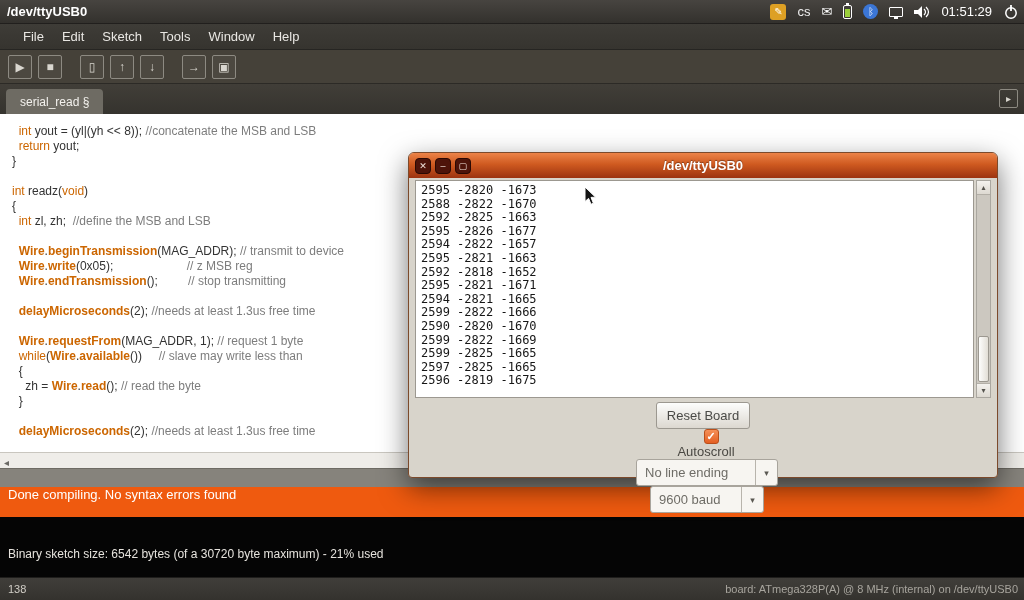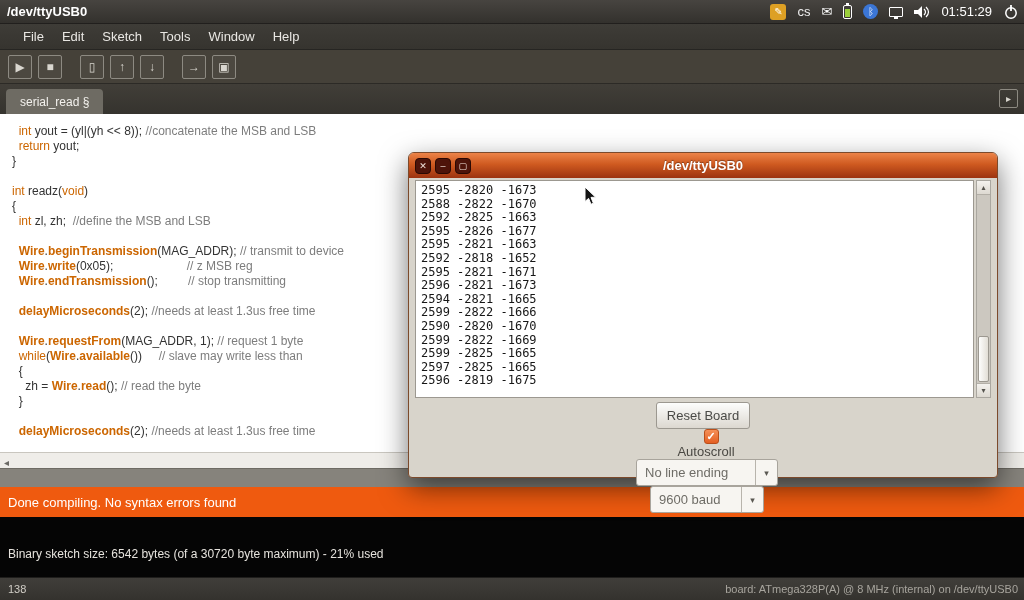--- a/index.html
+++ b/index.html
@@ -52,21 +52,21 @@
   .c-kw  { color:#cc6600; }
   .c-fn  { color:#cc6600; font-weight:bold; }
   .c-com { color:#7d7d7d; }
 
   
   .hscroll { height:16px; background:#efede9; border-top:1px solid #c9c6bf; display:flex; align-items:center; }
   .hscroll-left::before { content:"◂"; color:#6b6965; font-size:10px; padding-left:4px; }
   .splitter { height:19px; background:#86837c; border-top:1px solid #6e6b64; }
 
   
-  .statusbar { height:30px; background:#ef5a0f; display:flex; align-items:center; }
+  .statusbar { height:30px; background:#ef5a0f; display:flex; align-items:flex-start; }
   .status-text { color:#fff; font-size:13px; padding-left:8px; }
   .console { height:60px; background:#050505; padding:30px 0 16px 8px;
              font-family:Liberation Sans, sans-serif; font-size:12px; color:#e6e3dd; }
   .footer { height:23px; background:linear-gradient(#403e3a,#34322e); border-top:1px solid #1f1e1c;
             display:flex; align-items:center; }
   .footer-line { color:#d0cdc6; font-size:11px; padding-left:8px; }
   .footer-board { margin-left:auto; color:#a7a49d; font-size:11px; padding-right:6px; }
 
   
   .dialog { position:absolute; left:408px; top:152px; width:590px; height:326px; z-index:10;
@@ -254,24 +254,24 @@
     </div>
   </div>
 
 
   <div class="sm-output-wrap">
     <div class="sm-output">
         <div class="serial-line">2595 -2820 -1673</div>
         <div class="serial-line">2588 -2822 -1670</div>
         <div class="serial-line">2592 -2825 -1663</div>
         <div class="serial-line">2595 -2826 -1677</div>
+        <div class="serial-line">2594 -2822 -1657</div>
         <div class="serial-line">2595 -2821 -1663</div>
         <div class="serial-line">2592 -2818 -1652</div>
         <div class="serial-line">2595 -2821 -1671</div>
-        <div class="serial-line">2596 -2821 -1673</div>
         <div class="serial-line">2594 -2821 -1665</div>
         <div class="serial-line">2599 -2822 -1666</div>
         <div class="serial-line">2590 -2820 -1670</div>
         <div class="serial-line">2599 -2822 -1669</div>
         <div class="serial-line">2599 -2825 -1665</div>
         <div class="serial-line">2597 -2825 -1665</div>
         <div class="serial-line">2596 -2819 -1675</div>
       </div>
     <div class="sb">
       <div class="sb-arrow up"></div>

